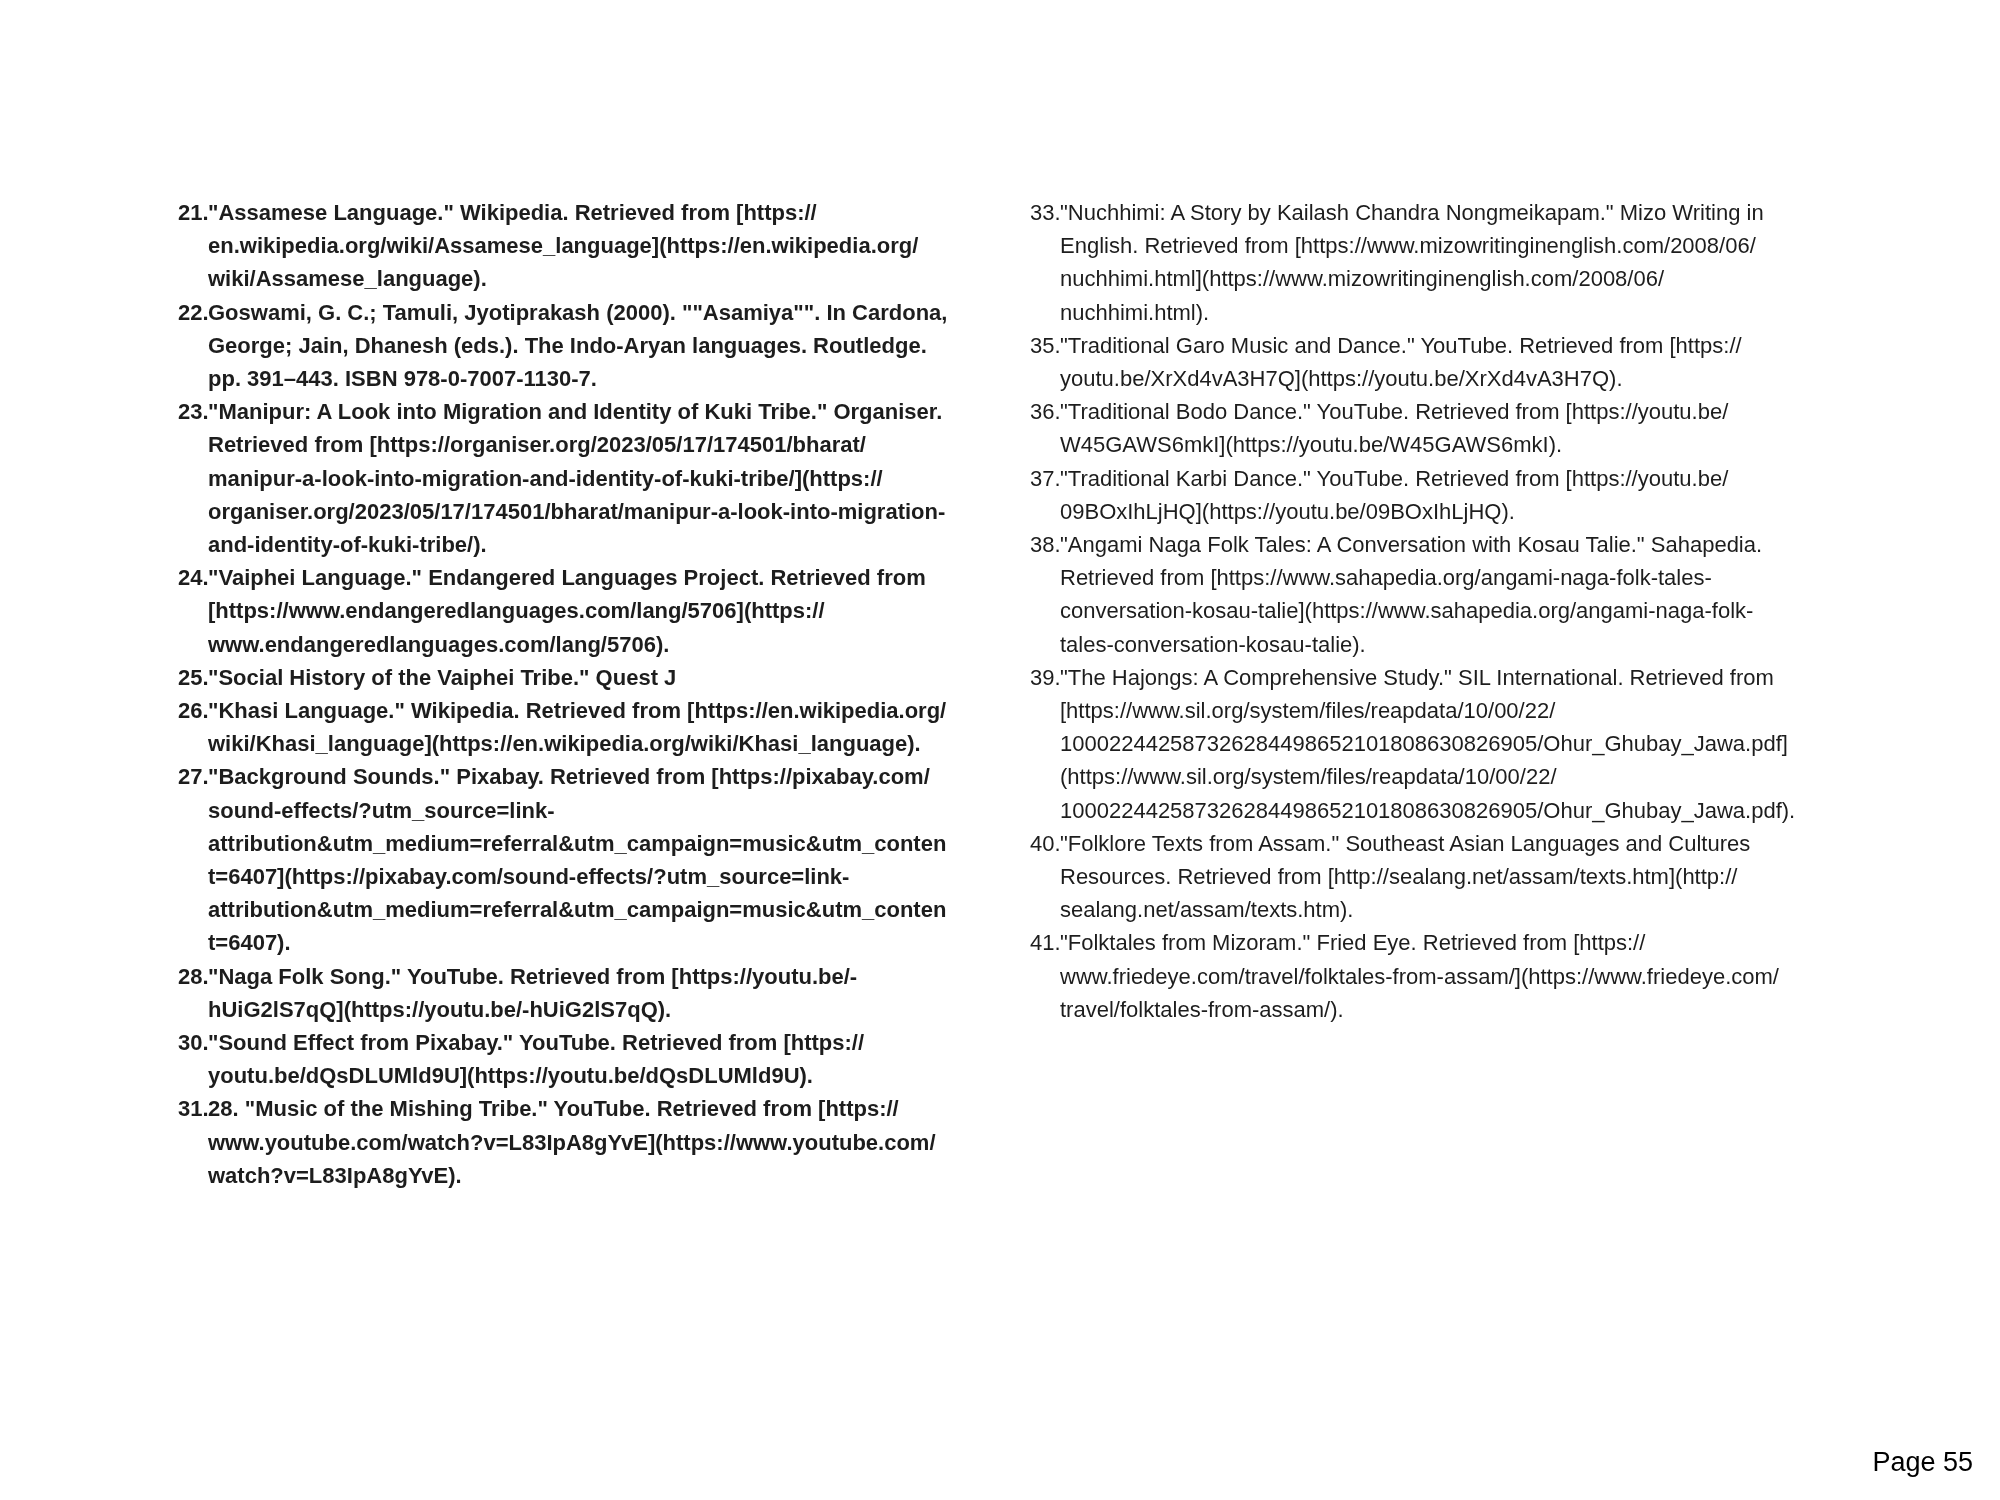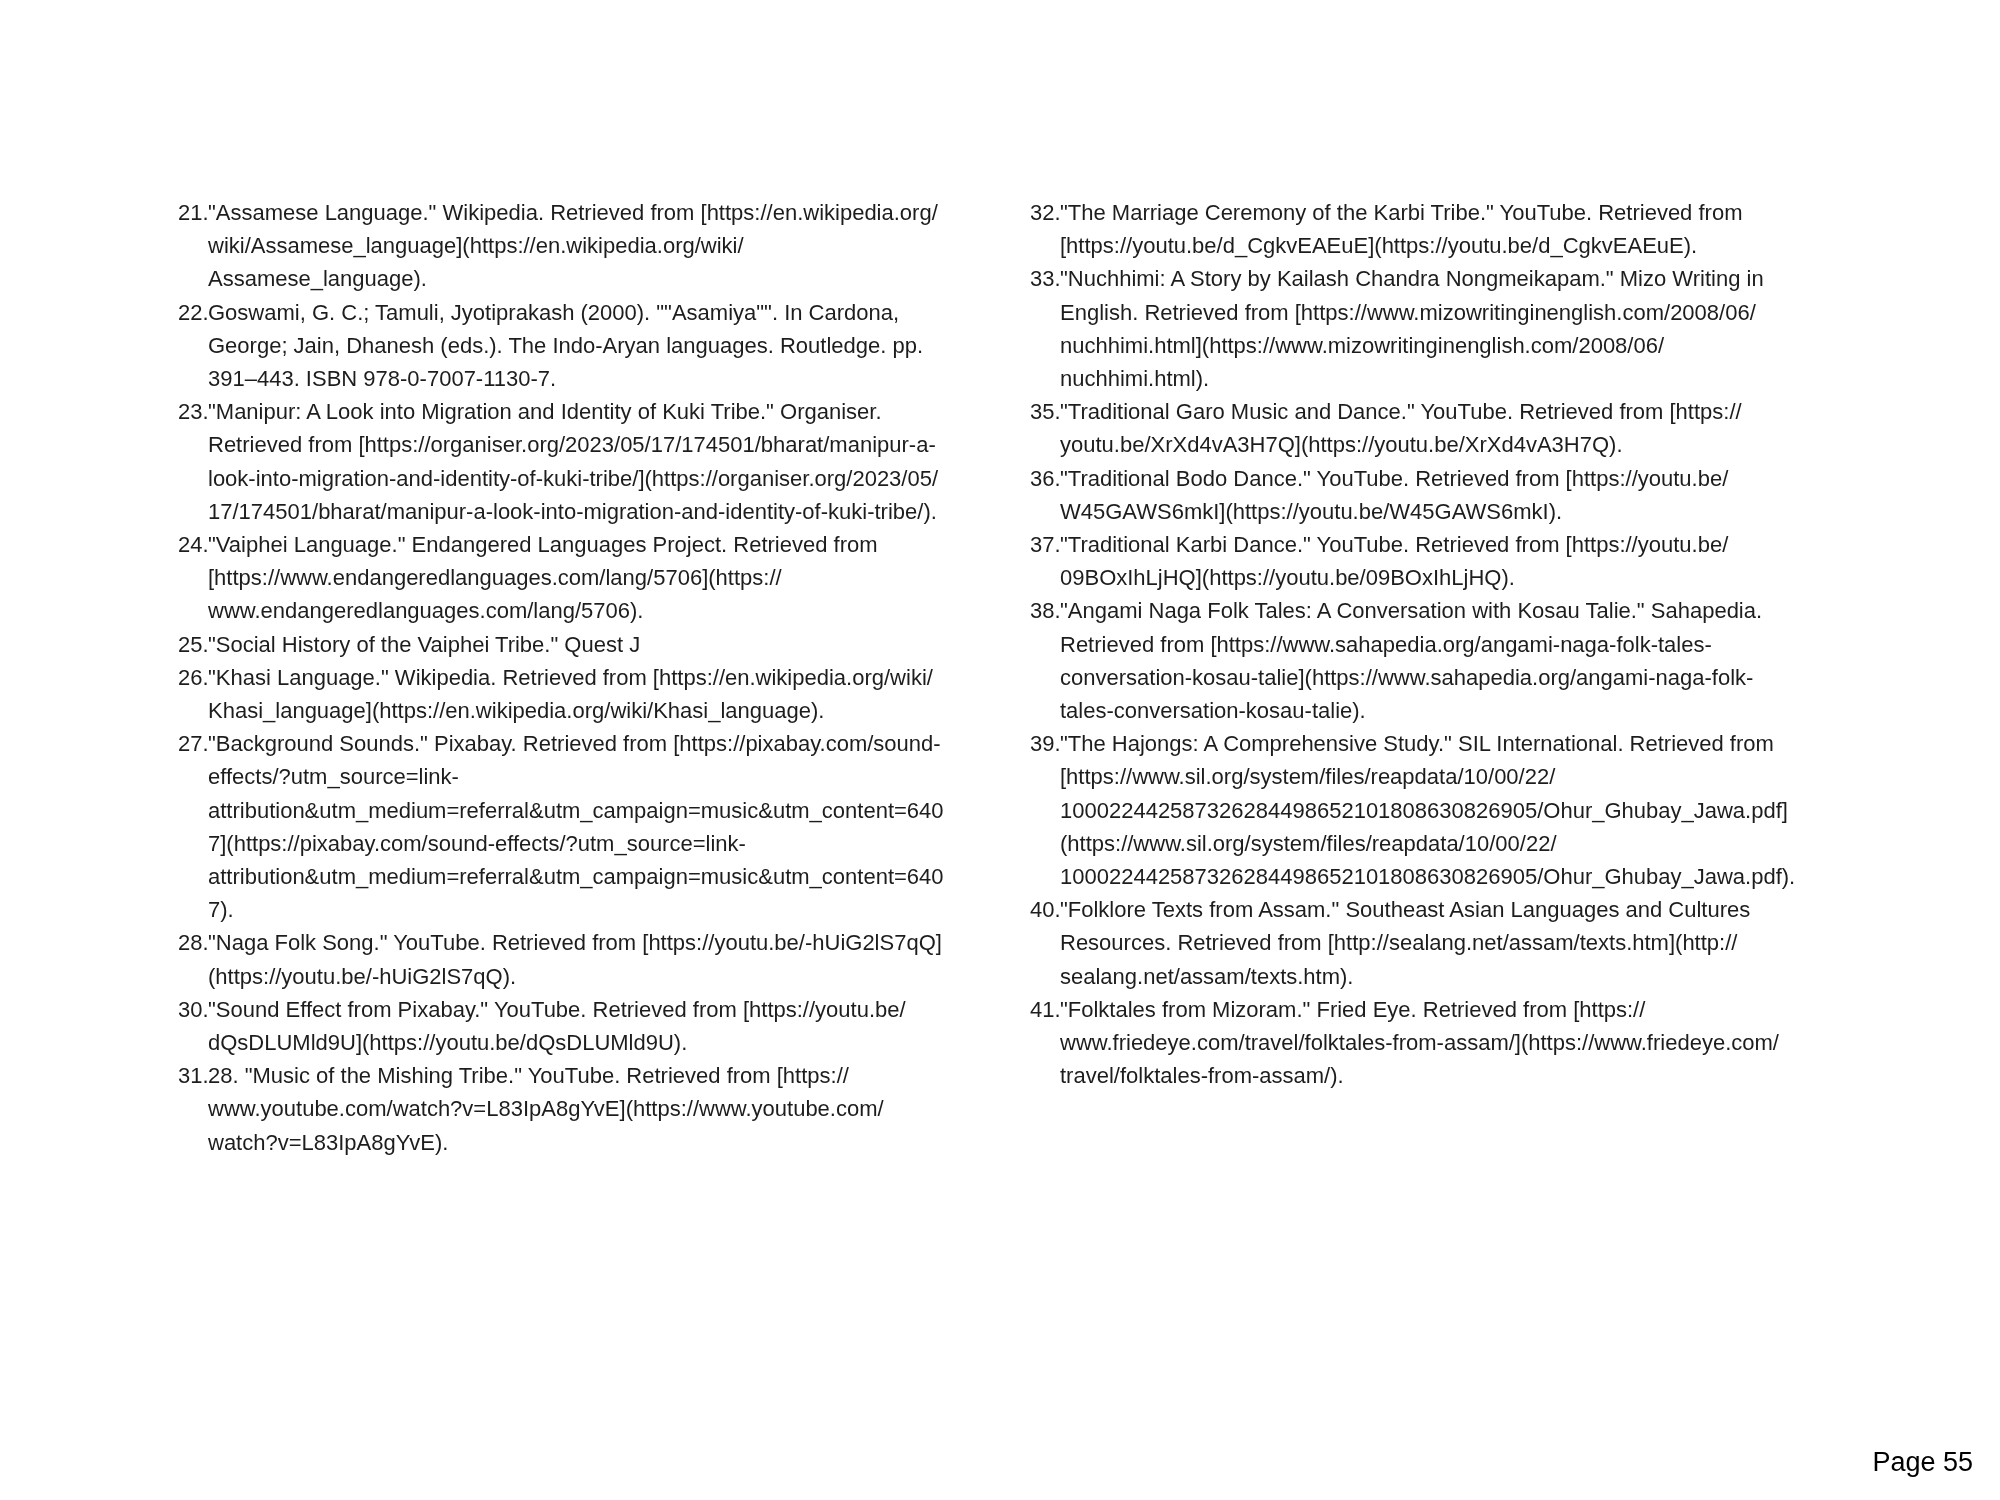--- a/index.html
+++ b/index.html
@@ -14,21 +14,21 @@
     overflow: hidden;
     font-family: "Liberation Sans", "DejaVu Sans", sans-serif;
     color: #1d1d1d;
   }
   .ref-column {
     position: absolute;
     top: 196px;
     font-size: 22px;
     line-height: 33.2px;
   }
-  #col-left  { left: 178px;  width: 772px; }
+  #col-left  { left: 178px;  width: 772px; font-weight: bold; }
   #col-right { left: 1030px; width: 772px; }
   .ref-item {
     display: flex;
     align-items: flex-start;
   }
   .ref-num {
     flex: 0 0 30px;
     width: 30px;
     white-space: nowrap;
   }
@@ -88,24 +88,20 @@
         <div class="ref-text">"Sound Effect from Pixabay." YouTube. Retrieved from [https://<wbr>youtu.be/<wbr>dQsDLUMld9U](https://<wbr>youtu.be/<wbr>dQsDLUMld9U).</div>
       </div>
       <div class="ref-item">
         <div class="ref-num">31.</div>
         <div class="ref-text">28. "Music of the Mishing Tribe." YouTube. Retrieved from [https://<wbr>www.youtube.com/<wbr>watch?v=L83IpA8gYvE](https://<wbr>www.youtube.com/<wbr>watch?v=L83IpA8gYvE).</div>
       </div>
     </div>
 
   <div id="col-right" class="ref-column">
       <div class="ref-item">
-        <div class="ref-num">32.</div>
-        <div class="ref-text">"The Marriage Ceremony of the Karbi Tribe." YouTube. Retrieved from [https://<wbr>youtu.be/<wbr>d_CgkvEAEuE](https://<wbr>youtu.be/<wbr>d_CgkvEAEuE).</div>
-      </div>
-      <div class="ref-item">
         <div class="ref-num">33.</div>
         <div class="ref-text">"Nuchhimi: A Story by Kailash Chandra Nongmeikapam." Mizo Writing in English. Retrieved from [https://<wbr>www.mizowritinginenglish.com/<wbr>2008/<wbr>06/<wbr>nuchhimi.html](https://<wbr>www.mizowritinginenglish.com/<wbr>2008/<wbr>06/<wbr>nuchhimi.html).</div>
       </div>
       <div class="ref-item">
         <div class="ref-num">35.</div>
         <div class="ref-text">"Traditional Garo Music and Dance." YouTube. Retrieved from [https://<wbr>youtu.be/<wbr>XrXd4vA3H7Q](https://<wbr>youtu.be/<wbr>XrXd4vA3H7Q).</div>
       </div>
       <div class="ref-item">
         <div class="ref-num">36.</div>
         <div class="ref-text">"Traditional Bodo Dance." YouTube. Retrieved from [https://<wbr>youtu.be/<wbr>W45GAWS6mkI](https://<wbr>youtu.be/<wbr>W45GAWS6mkI).</div>

